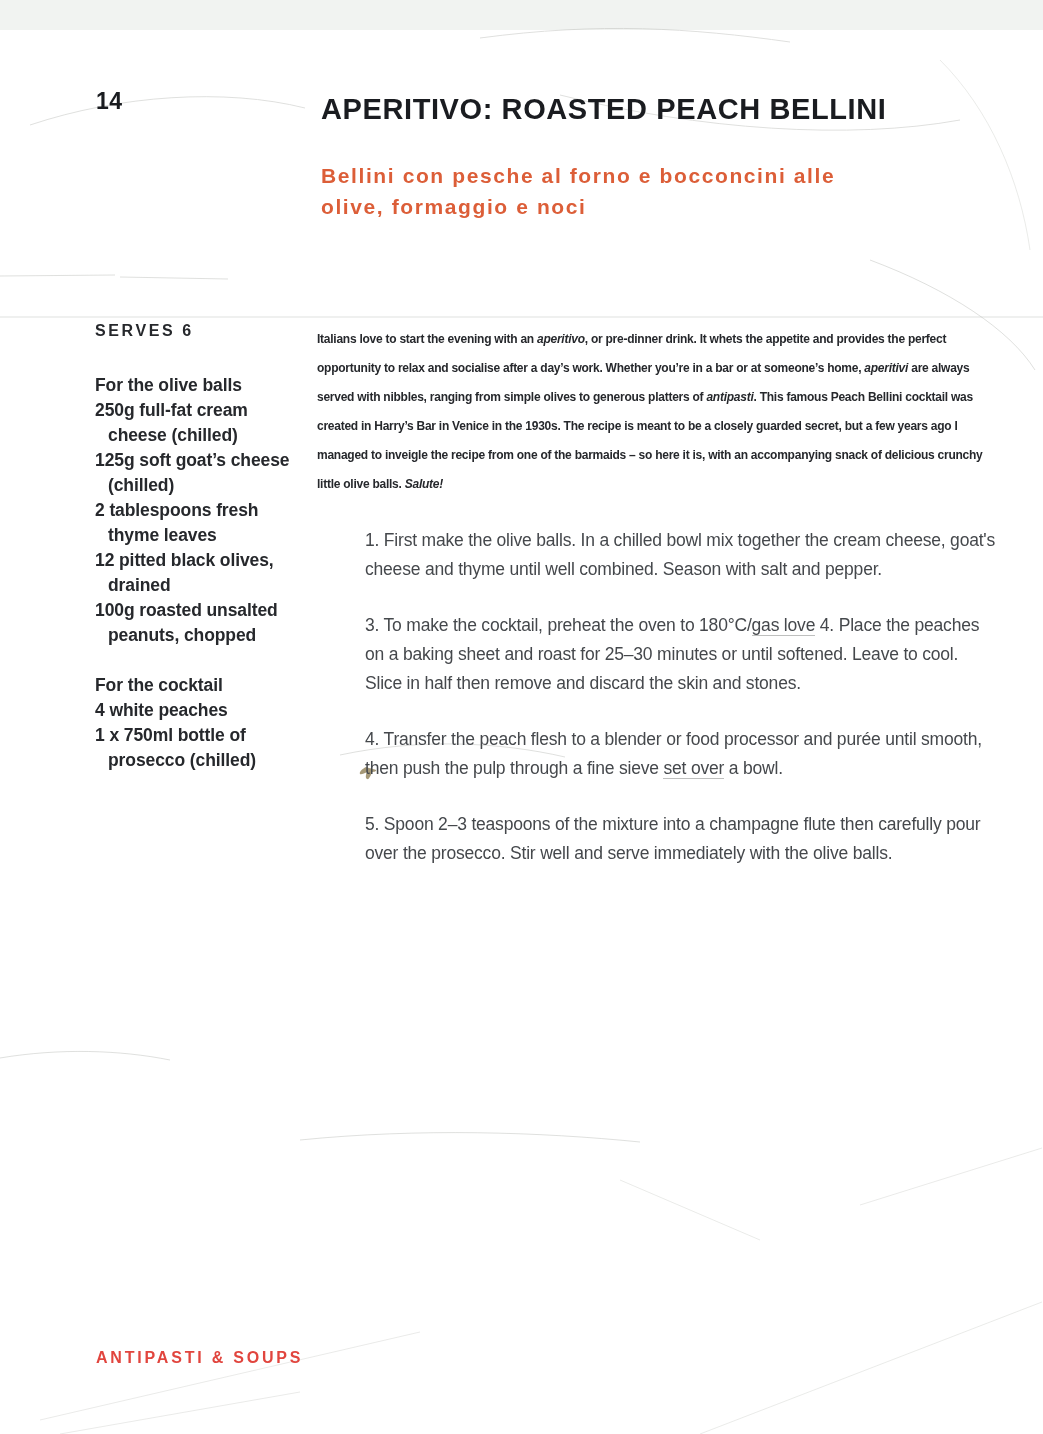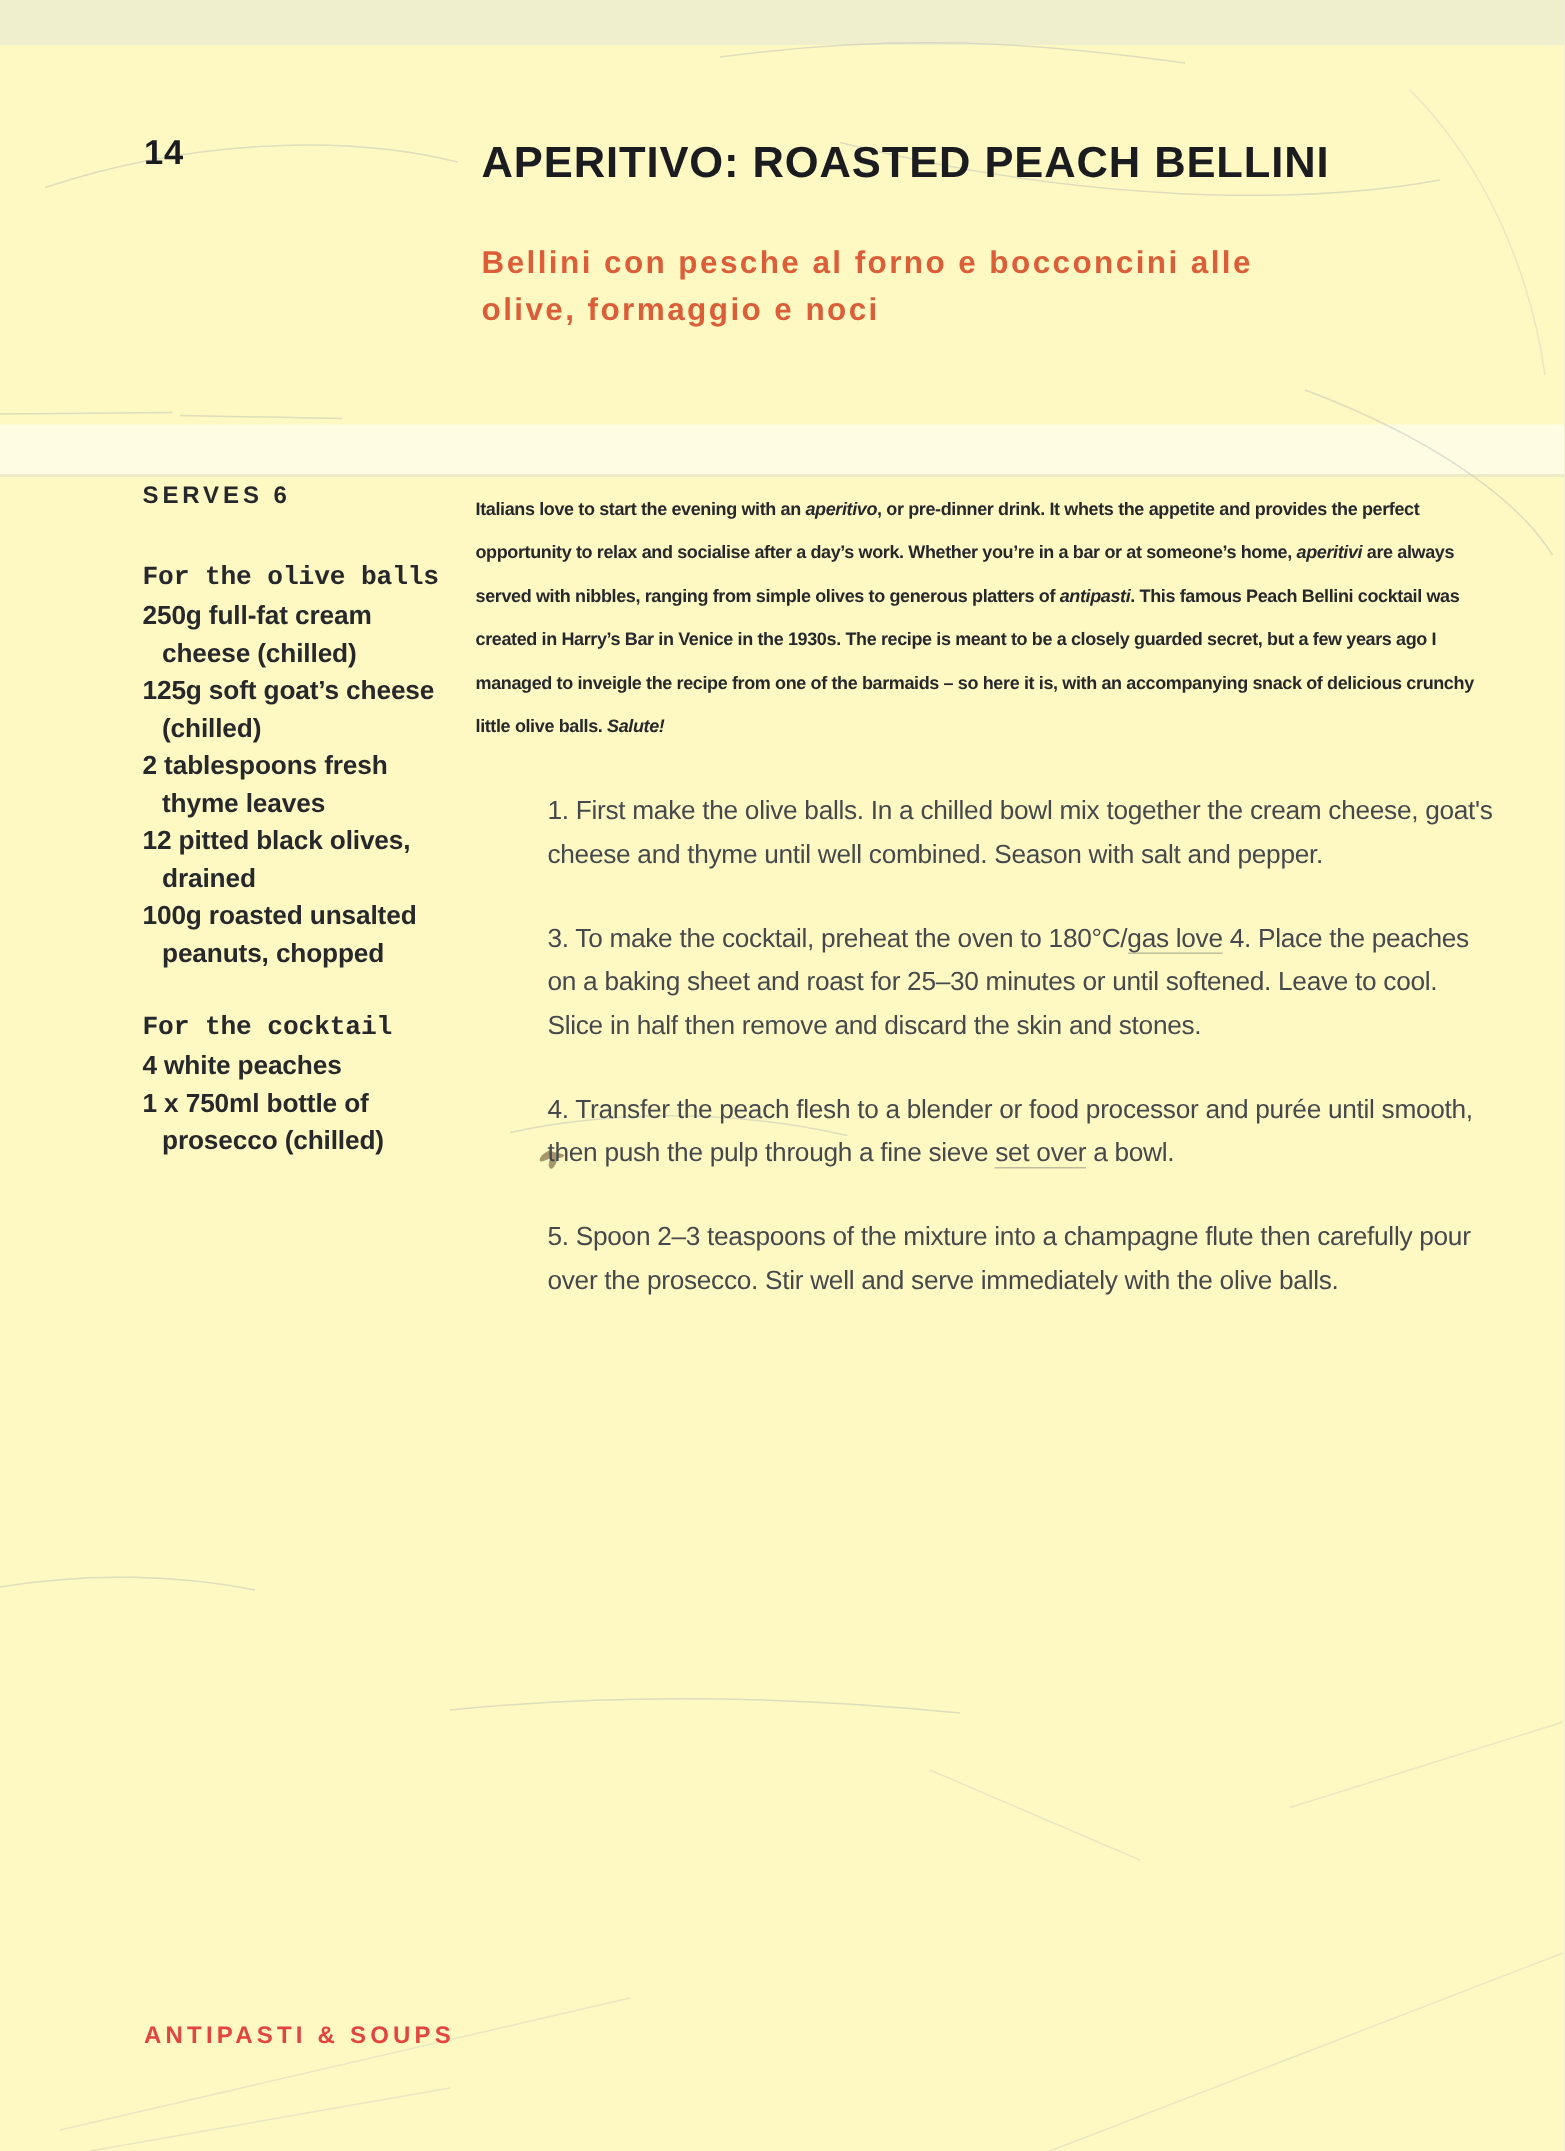--- a/index.html
+++ b/index.html
@@ -3,21 +3,21 @@
 <meta charset="utf-8">
 <style>
   * { margin: 0; padding: 0; box-sizing: border-box; }
   html, body { background: #e8e8e6; }
   body { font-family: "Liberation Sans", "DejaVu Sans", sans-serif; }
 
   .page {
     position: relative;
     width: 1043px;
     height: 1434px;
-    background: #fef9c3;
+    background: #ffffff;
     overflow: hidden;
   }
 
   
   .band { position: absolute; left: 0; width: 100%; pointer-events: none; }
   .band-top { top: 0; height: 30px; background: rgba(219, 224, 221, 0.40); }
   .band-mid { top: 283px; height: 33px; background: rgba(255, 255, 255, 0.55); }
   .band-mid2 { top: 316px; height: 2px; background: rgba(210, 212, 209, 0.35); }
 
   .artifacts { position: absolute; top: 0; left: 0; pointer-events: none; }
@@ -53,21 +53,20 @@
     font-size: 16px; font-weight: 700;
     letter-spacing: 2.6px;
     margin-bottom: 33px;
     color: #26282c;
   }
   .ing-group { margin-bottom: 25px; }
   .ing-title {
     font-size: 17.5px; font-weight: 700;
     line-height: 25px;
     letter-spacing: -0.1px;
-    font-family: Liberation Mono, monospace;
   }
   .ing-item {
     font-size: 17.5px; font-weight: 700;
     line-height: 25px;
     letter-spacing: -0.1px;
     padding-left: 13px;
     text-indent: -13px;
   }
 
   .main { position: absolute; top: 325px; left: 317px; width: 680px; }

